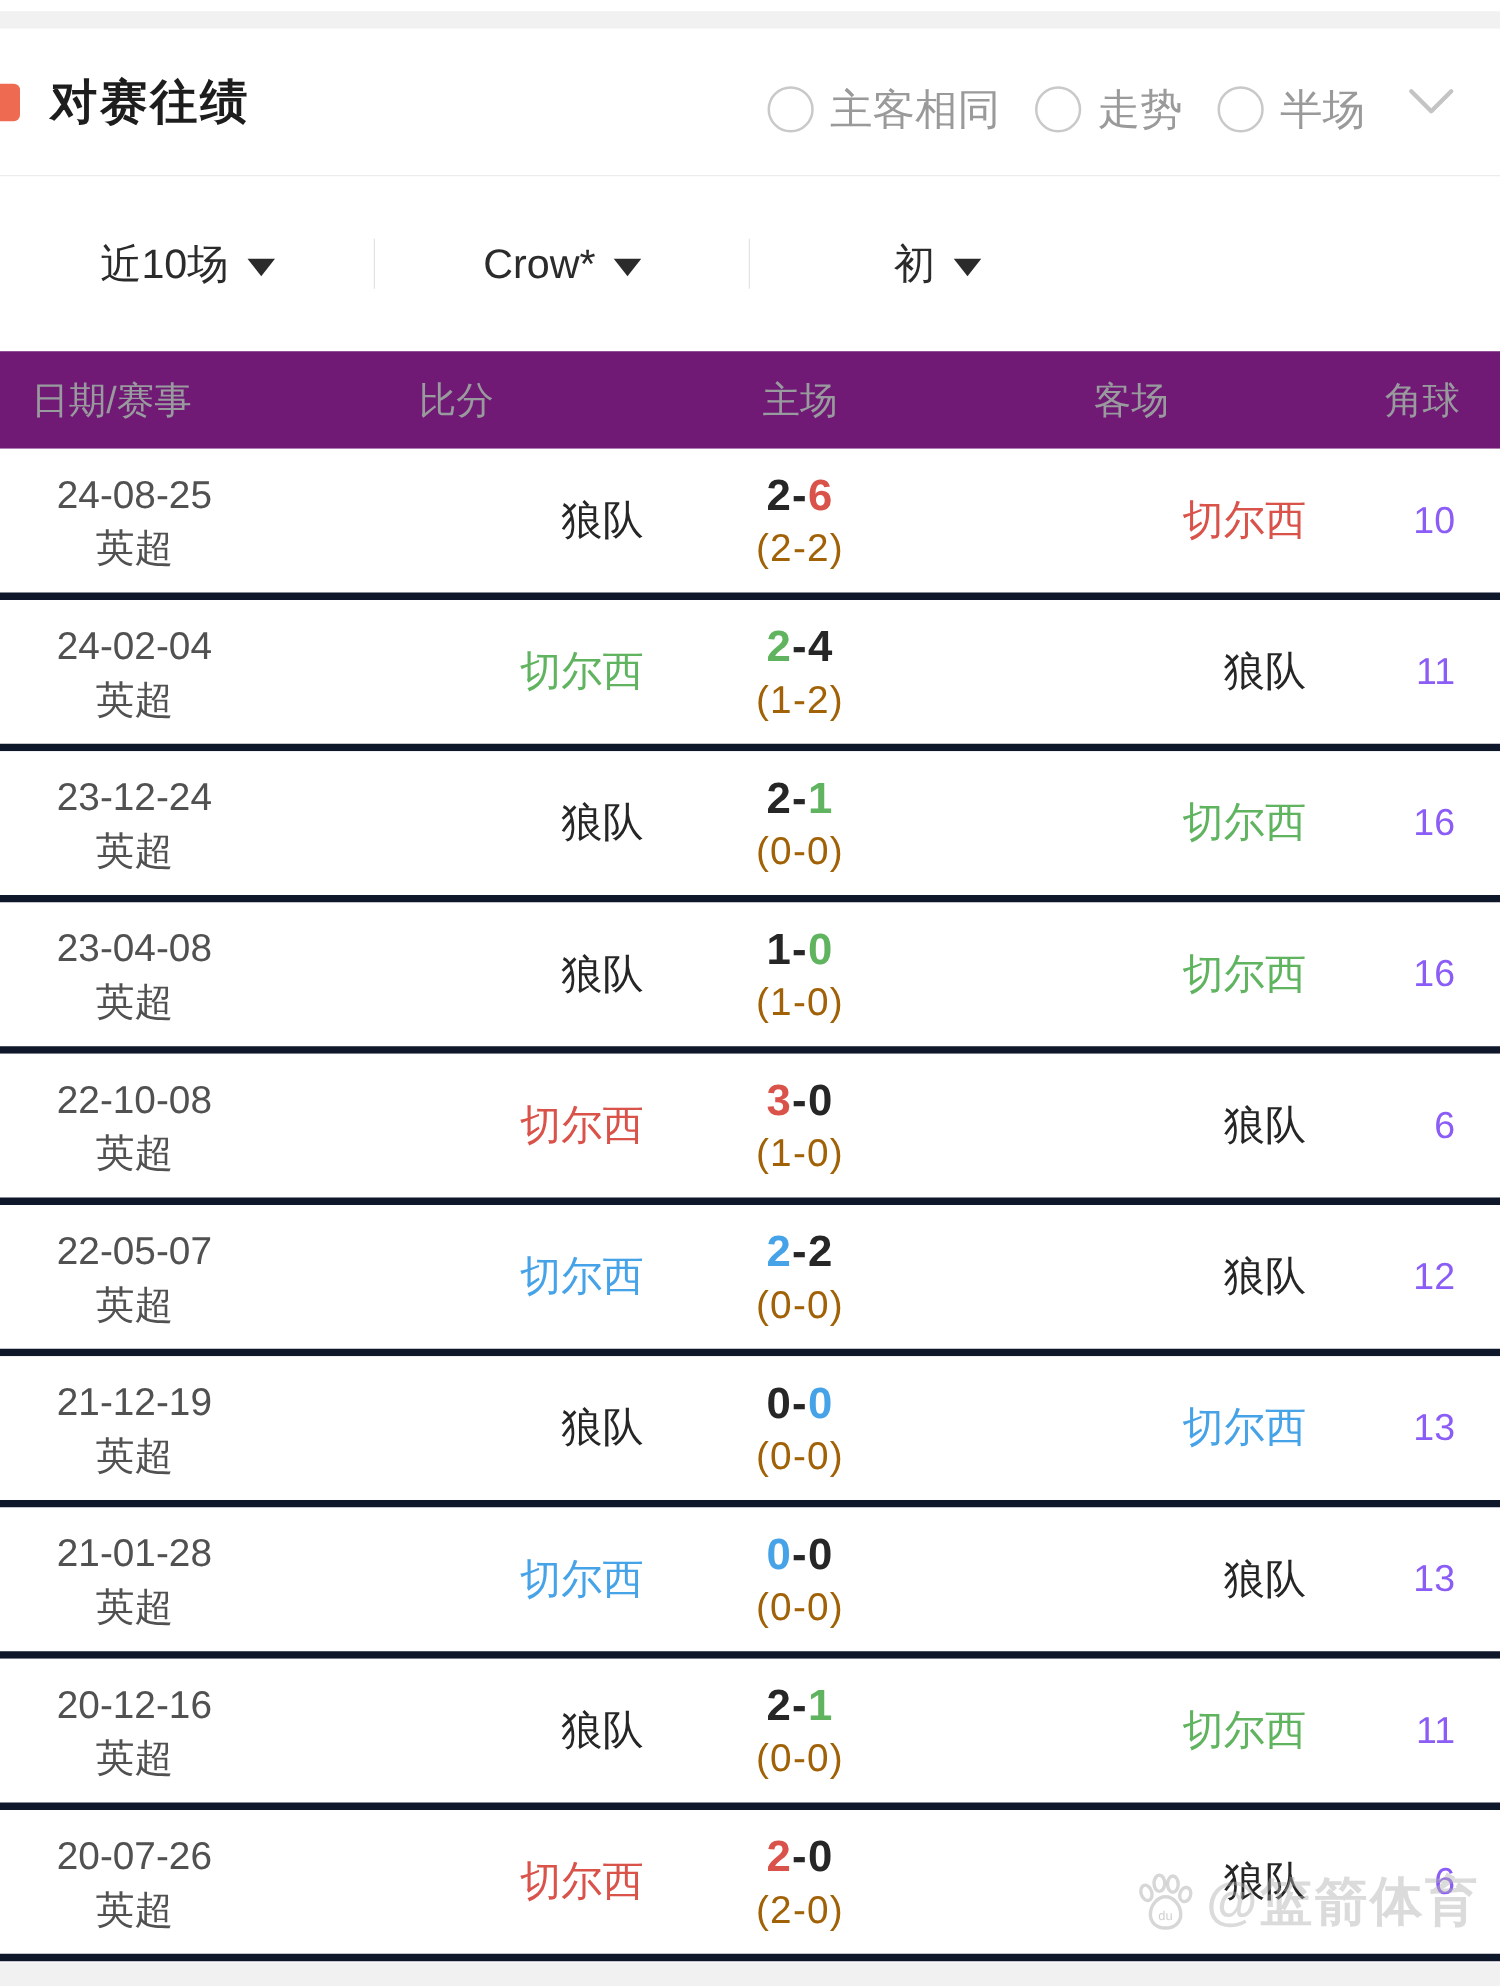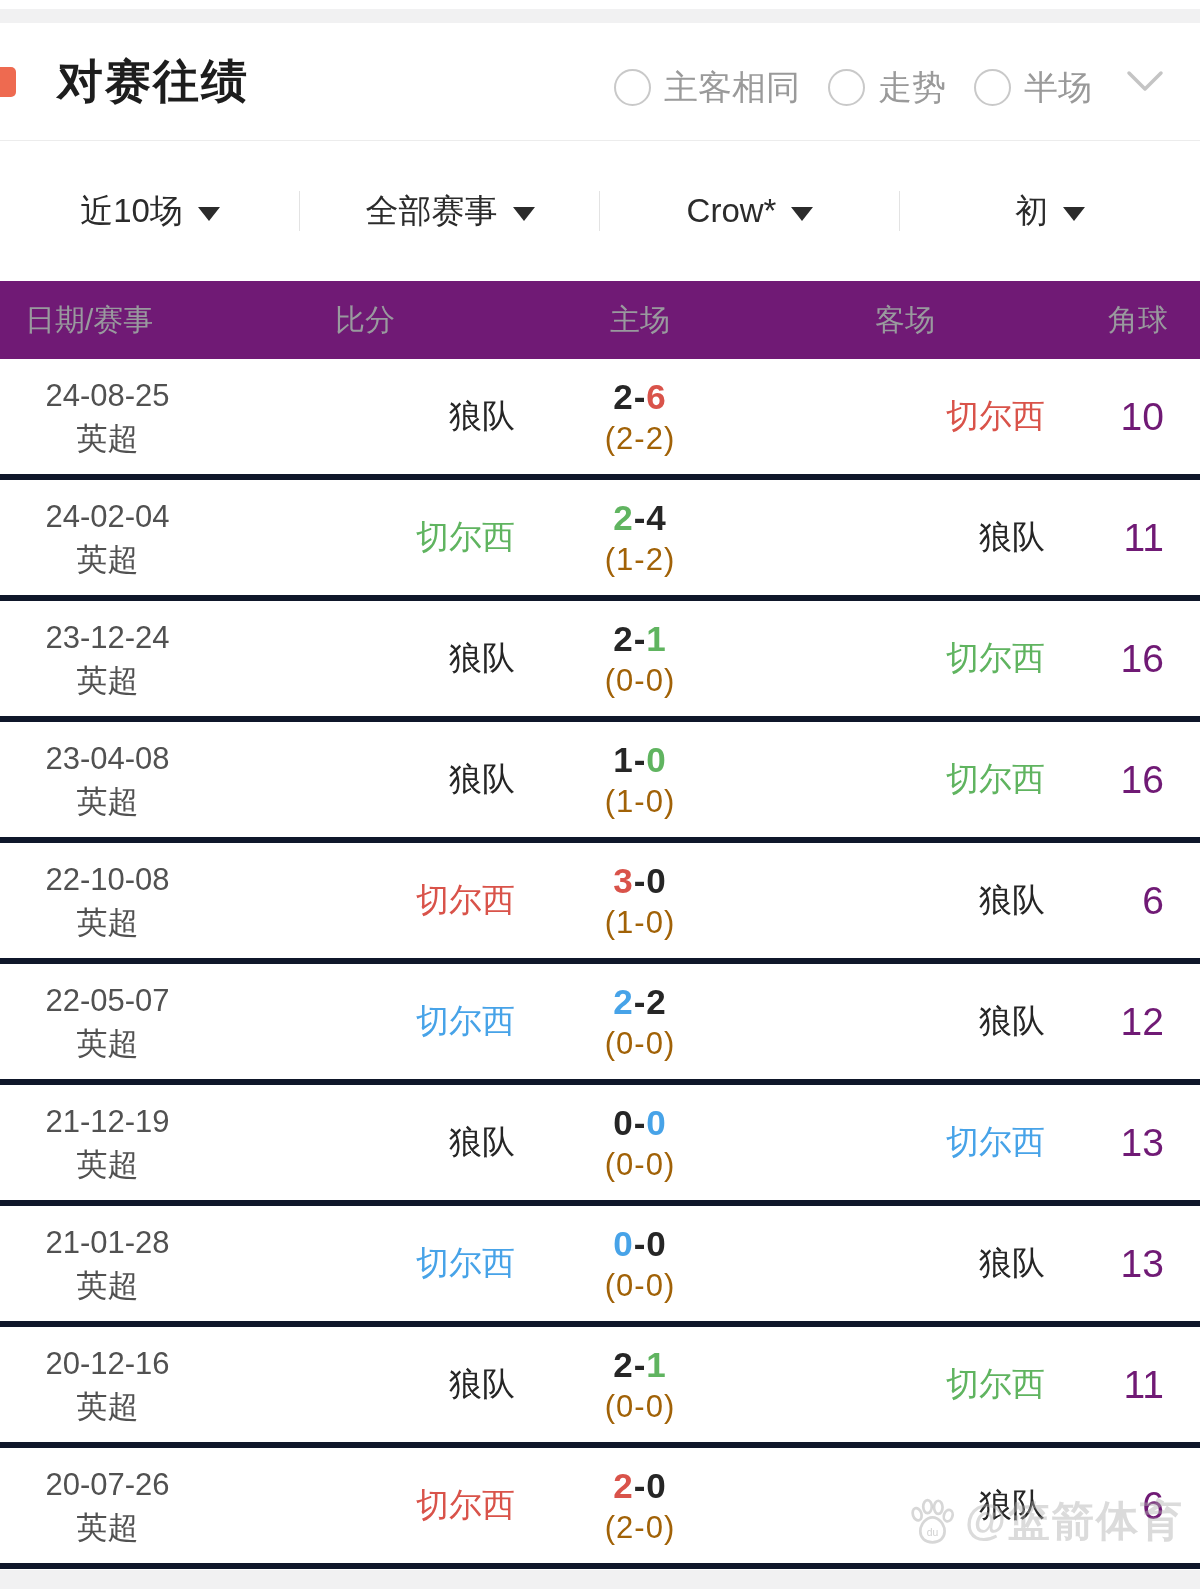--- a/index.html
+++ b/index.html
@@ -15,21 +15,21 @@
   
   .section-header {
     height:118px; display:flex; align-items:center;
     position:relative; background:#fff; border-bottom:1px solid #ececec;
     padding-right:34px;
   }
   .accent-marker {
     position:absolute; left:0; top:50%; transform:translateY(-50%);
     width:16px; height:30px; border-radius:0 5px 5px 0; background:#ee6a50;
   }
-  .page-title { font-size:46px; font-weight:bold; color:#1d1d1d; margin-left:57px; letter-spacing:2px; }
+  .page-title { font-size:38px; font-weight:bold; color:#1d1d1d; margin-left:40px; letter-spacing:2px; }
   .header-controls { margin-left:auto; display:flex; align-items:center; gap:28px; }
   .radio-group { display:flex; align-items:center; gap:13px; cursor:pointer;margin-top:12px; }
   .radio-circle {
     width:37px; height:37px; border:2px solid #c9c9c9; border-radius:50%;
     background:#fff; flex:none;
   }
   .radio-label { font-size:34px; color:#9a9a9a; }
   .chevron-icon { display:flex; align-items:center; margin-left:4px; cursor:pointer; }
 
   
@@ -53,21 +53,21 @@
   .th { text-align:center; }
   .th-date { text-align:left; padding-left:25px; }
   .th-corner { text-align:right; padding-right:32px; }
 
   .row { height:121px; border-bottom:6px solid #0f172a; background:#fff; cursor:pointer; }
   .cell-date { text-align:center; color:#515151; font-size:31px; line-height:43px; }
   .cell-team { text-align:right; font-size:33px; color:#262626; }
   .cell-score { text-align:center; }
   .score-line { font-size:35px; font-weight:bold; color:#262626; line-height:45px; letter-spacing:1px; }
   .half-line { font-size:31px; color:#a16207; line-height:40px; font-weight:500; letter-spacing:1px; }
-  .cell-corner { text-align:right; padding-right:36px; font-size:39px; color:#701a75; }
+  .cell-corner { text-align:right; padding-right:36px; font-size:30px; color:#8b5cf6; }
 
   .footer-band { height:19px; background:#f1f1f2; position:absolute; left:0; right:0; bottom:0; }
 
   
   .watermark {
     position:absolute; right:16px; bottom:40px; display:flex; align-items:center; gap:6px;
     pointer-events:none;
   }
   .watermark-text { font-size:42px; font-weight:bold; color:rgba(176,176,176,0.45); letter-spacing:2px; }
 </style>
@@ -100,24 +100,20 @@
     </span>
   </div>
 </div>
 
 <div class="filter-bar">
   <div class="filter-item">
     <span>近10场</span>
     <span class="caret-down"></span>
   </div>
   <div class="filter-item">
-    <span>全部赛事</span>
-    <span class="caret-down"></span>
-  </div>
-  <div class="filter-item">
     <span>Crow*</span>
     <span class="caret-down"></span>
   </div>
   <div class="filter-item">
     <span>初</span>
     <span class="caret-down"></span>
   </div>
 </div>
 
 <div class="table-header grid-cols">

